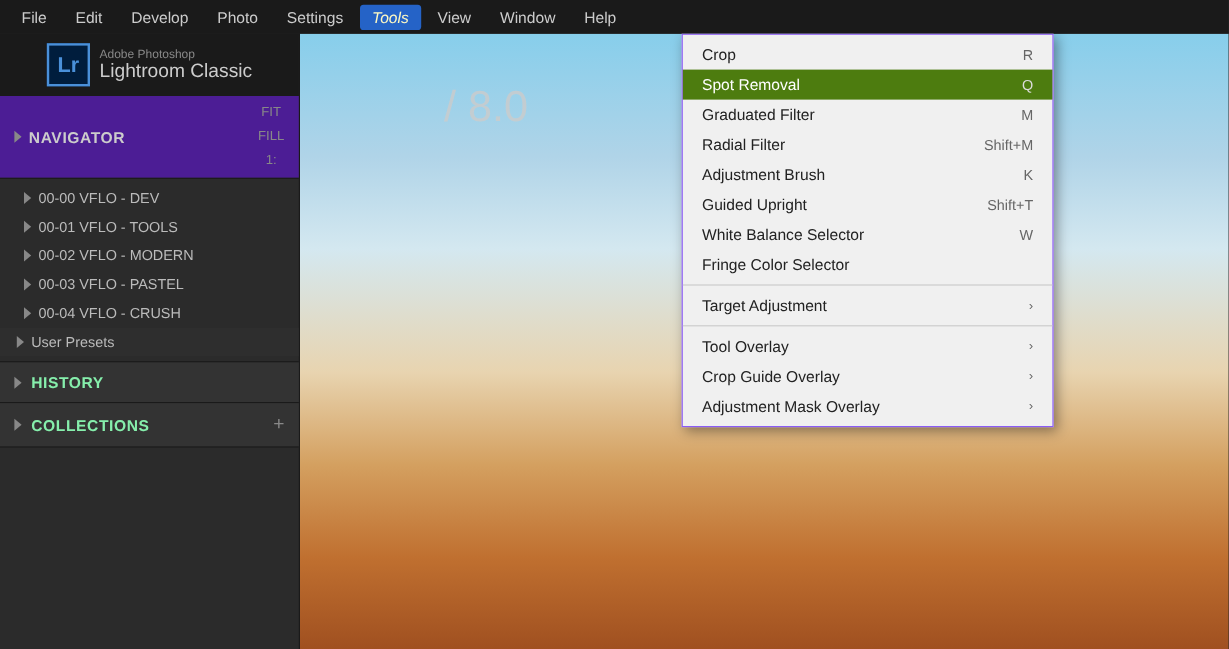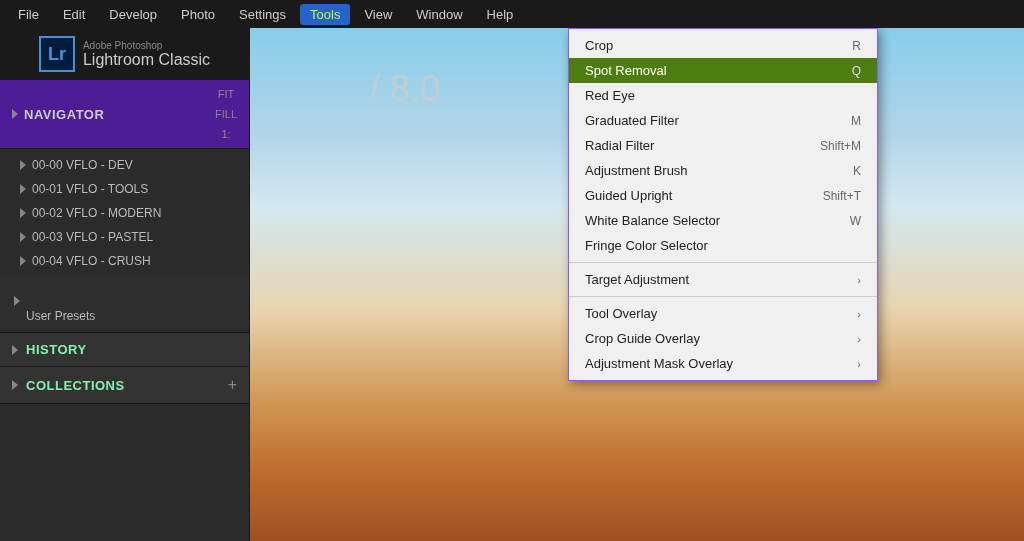--- a/index.html
+++ b/index.html
@@ -26,21 +26,22 @@
     }
     .menubar-item {
       padding: 3px 10px;
       color: #ccc;
       cursor: pointer;
       border-radius: 3px;
       font-size: 13px;
     }
     .menubar-item.active {
       background: #2563c7;
-      color: #bef264;
+      color: #fef9c3;
+      font-style: italic;
     }
 
     
     .main-layout {
       display: flex;
       height: calc(541px - 28px);
     }
 
     
     .left-panel {
@@ -153,21 +154,20 @@
       display: flex;
       align-items: center;
       padding: 5px 12px 5px 14px;
       gap: 6px;
       cursor: pointer;
       background: #2e2e2e;
     }
     .user-presets-label {
       font-size: 12px;
       color: #bbb;
-      margin-top: 31px;
     }
 
     
     .collapsed-section {
       display: flex;
       align-items: center;
       padding: 9px 12px;
       background: #333;
       border-bottom: 1px solid #1a1a1a;
       cursor: pointer;
@@ -358,24 +358,20 @@
       <div class="menu-item">
         <span class="menu-item-left">Crop</span>
         <span class="menu-item-shortcut">R</span>
       </div>
 
       <div class="menu-item highlighted">
         <span class="menu-item-left">Spot Removal</span>
         <span class="menu-item-shortcut">Q</span>
       </div>
 
-      <div class="menu-item">
-        <span class="menu-item-left">Red Eye</span>
-        <span class="menu-item-shortcut"></span>
-      </div>
 
       <div class="menu-item">
         <span class="menu-item-left">Graduated Filter</span>
         <span class="menu-item-shortcut">M</span>
       </div>
 
       <div class="menu-item">
         <span class="menu-item-left">Radial Filter</span>
         <span class="menu-item-shortcut">Shift+M</span>
       </div>

